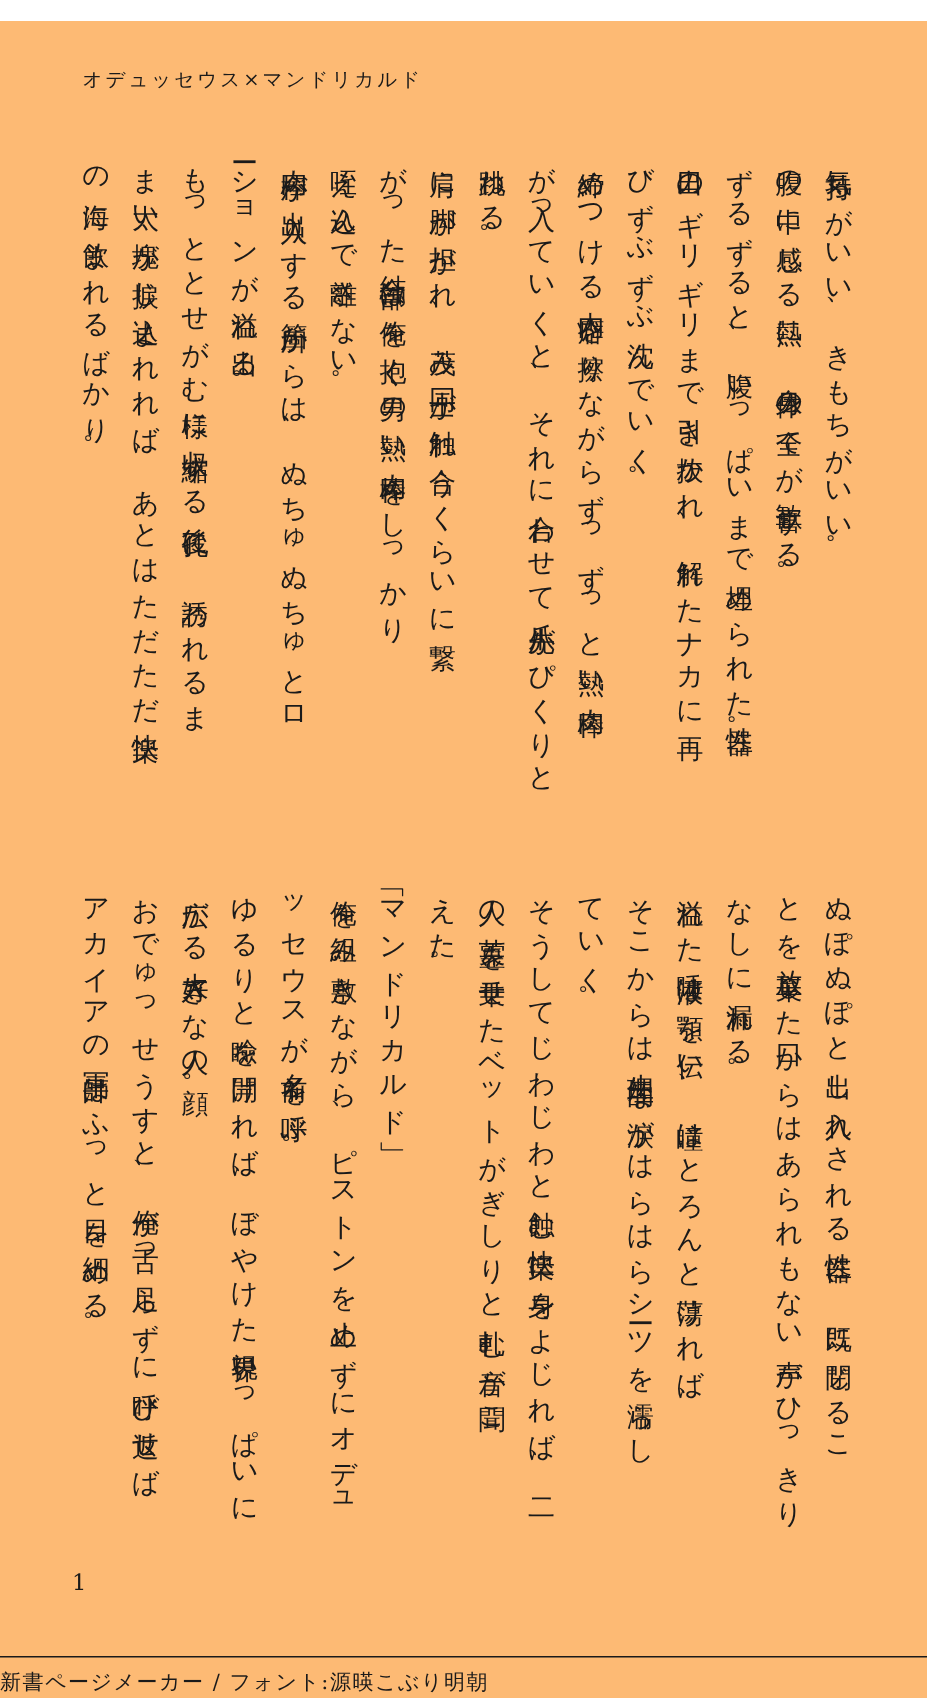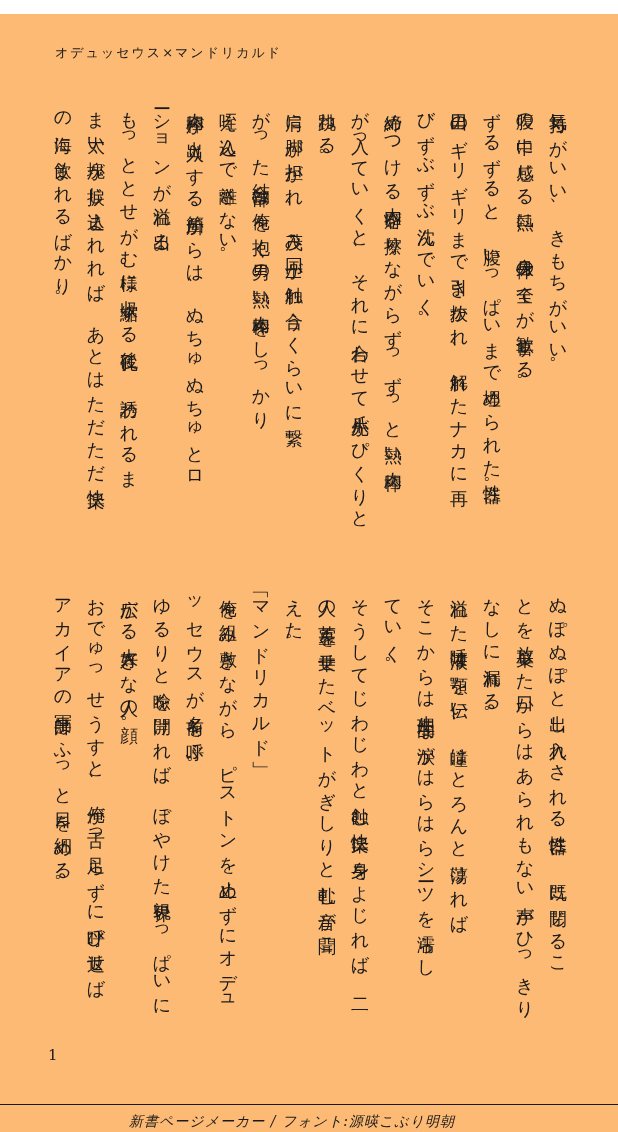--- a/index.html
+++ b/index.html
@@ -56,26 +56,24 @@
     left: 0;
     width: 618px;
     height: 0;
     border-top: 1px solid #1a1a1a;
   }
   .footer-credit {
     position: absolute;
     top: 1099px;
     left: 0;
     width: 584px;
-    text-align: center;
     font-size: 14px;
     letter-spacing: 1px;
     color: #1a1a1a;
     white-space: nowrap;
-    font-style: italic;
   }
 </style>
 </head>
 <body>
 
 <div class="page">
 
   <div class="header-title">オデュッセウス×マンドリカルド</div>
 
   <div class="vtext block-upper">

